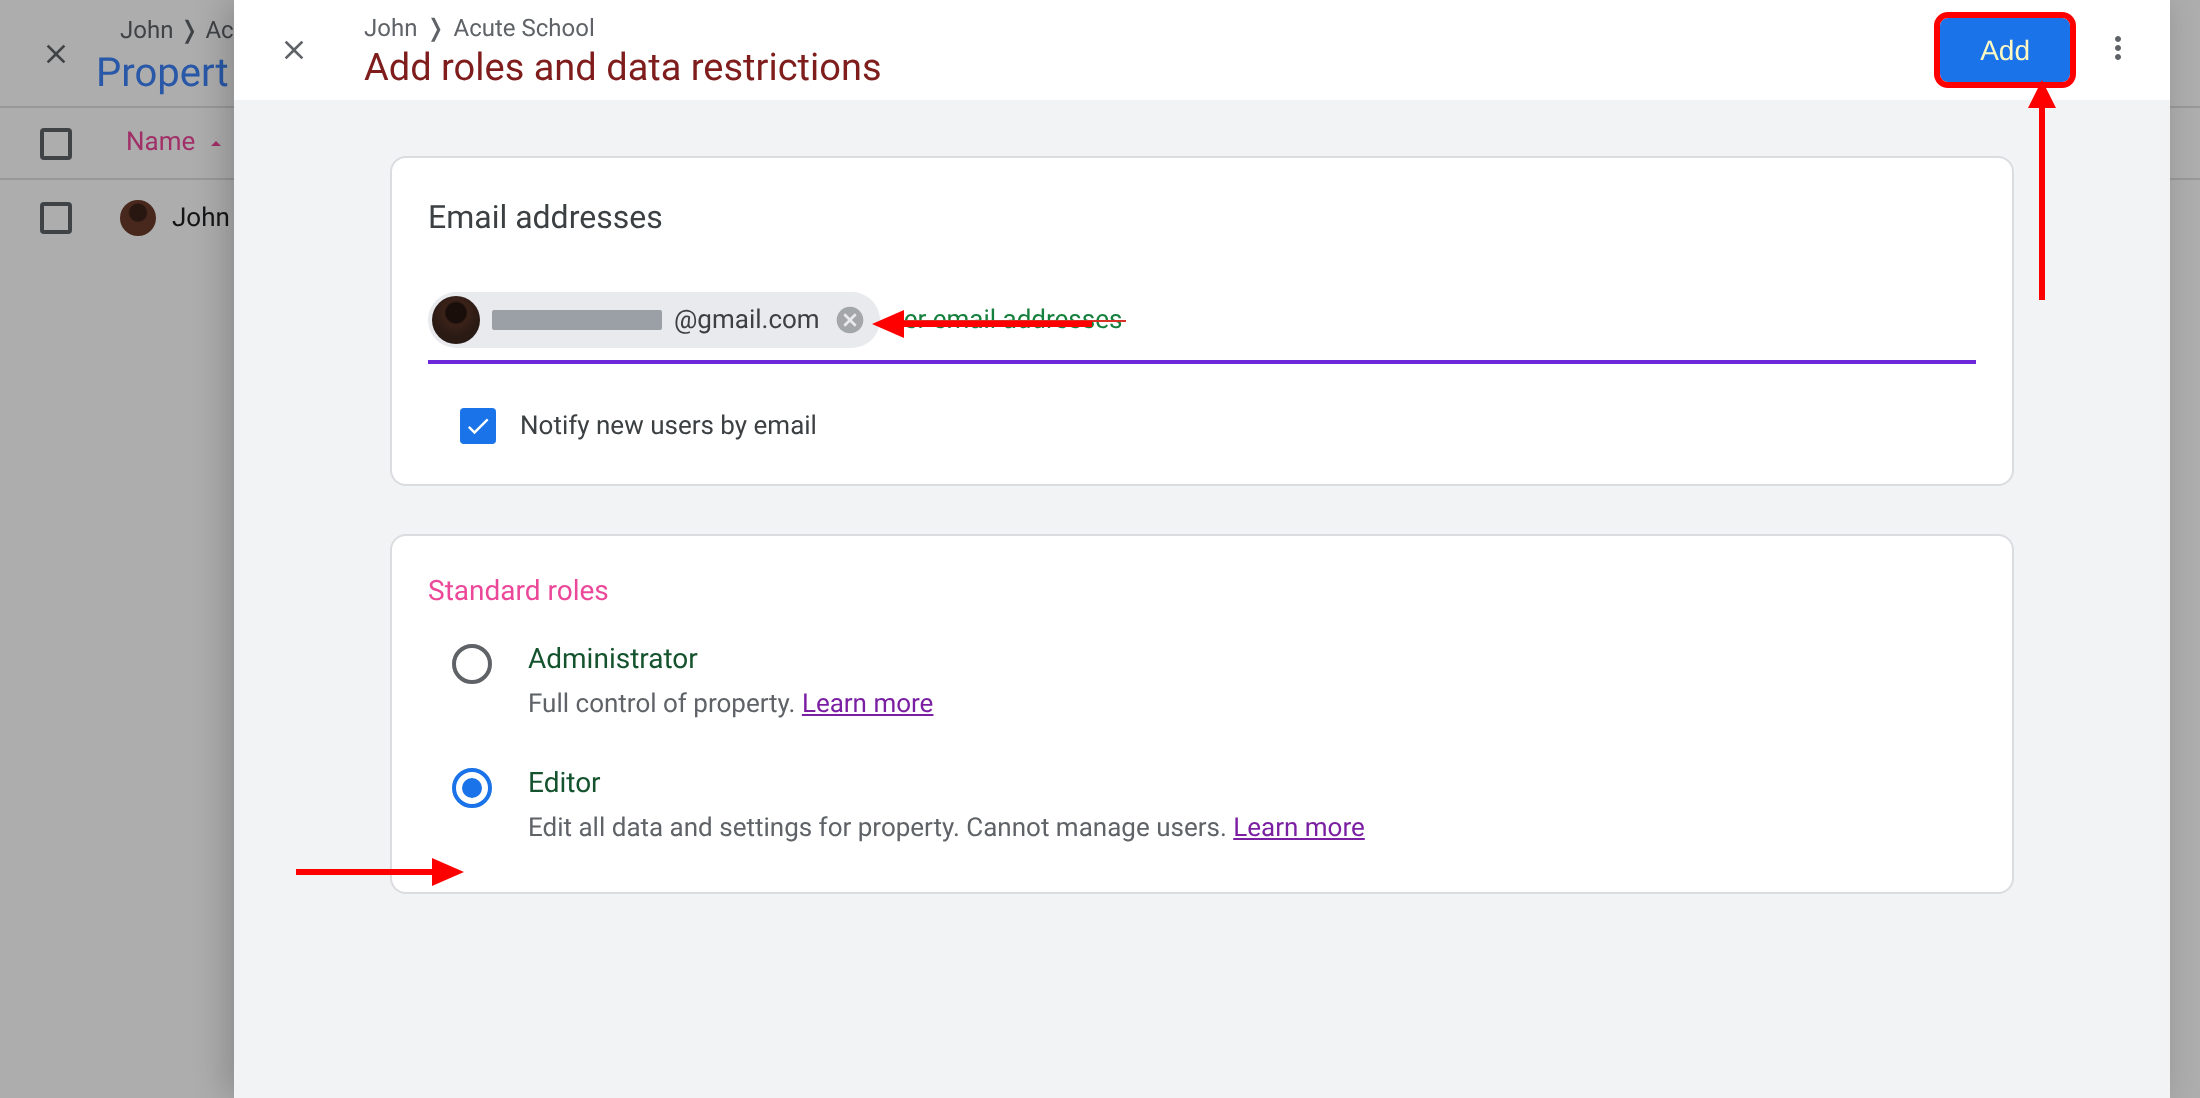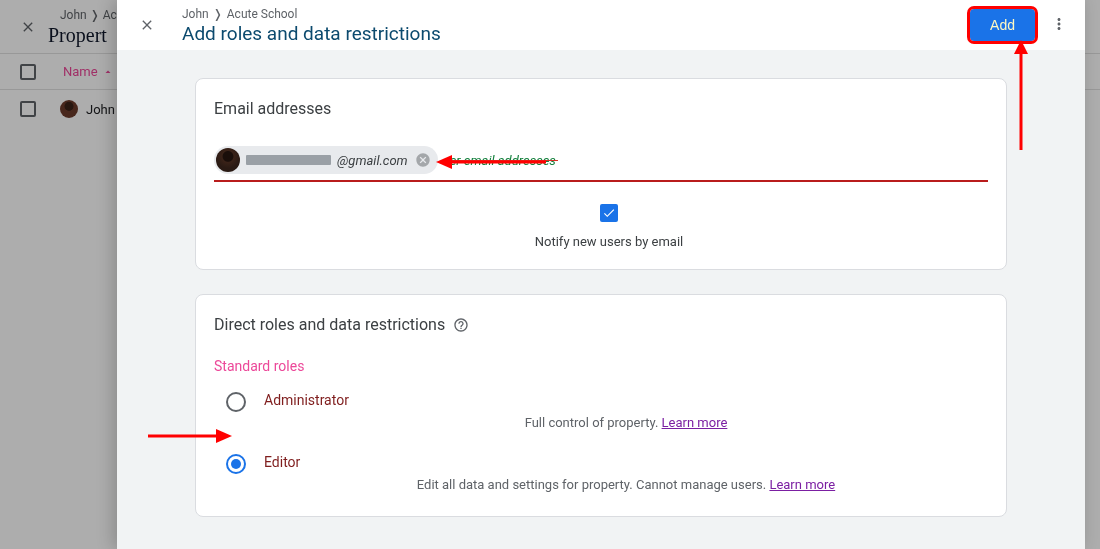--- a/index.html
+++ b/index.html
@@ -3,73 +3,73 @@
   <meta charset="utf-8">
   <style>
     * { margin: 0; padding: 0; box-sizing: border-box; }
     body { font-family: 'Roboto', 'Helvetica Neue', Arial, sans-serif; font-size: 13px; color: #202124; background: #fff; overflow: hidden; width: 1100px; height: 549px; position: relative; }
     
     
     .bg-layer { position: absolute; top: 0; left: 0; width: 1100px; height: 549px; background: #fff; }
     .bg-header { position: absolute; top: 0; left: 0; right: 0; height: 54px; border-bottom: 1px solid #e0e0e0; display: flex; align-items: center; padding: 0 20px; }
     .bg-close { width: 16px; height: 16px; color: #5f6368; margin-right: 20px; }
     .bg-breadcrumb { position: absolute; top: 8px; left: 60px; font-size: 12px; color: #5f6368; }
-    .bg-title { position: absolute; top: 24px; left: 48px; font-size: 20px; color: #0f172a; font-family: Liberation Serif, serif; }
+    .bg-title { position: absolute; top: 24px; left: 48px; font-size: 20px; color: #3b82f6; }
     .bg-table-header { position: absolute; top: 54px; left: 0; right: 0; height: 36px; border-bottom: 1px solid #e0e0e0; display: flex; align-items: center; padding-left: 20px; }
     .bg-checkbox { width: 16px; height: 16px; border: 2px solid #5f6368; border-radius: 2px; }
     .bg-name-col { margin-left: 27px; font-size: 13px; color: #ec4899; display: flex; align-items: center; gap: 4px; }
     .bg-row { position: absolute; top: 90px; left: 0; right: 0; height: 38px; display: flex; align-items: center; padding-left: 20px; }
     .bg-avatar-sm { width: 18px; height: 18px; border-radius: 50%; background: #6b3a2a; margin-left: 24px; margin-right: 8px; flex-shrink: 0; background-image: radial-gradient(circle at 50% 35%, #3a2218 0%, #3a2218 28%, #6b3a2a 33%); }
     
     
     .scrim { position: absolute; top: 0; left: 0; width: 1100px; height: 549px; background: rgba(0,0,0,0.32); }
     
     
     .dialog { position: absolute; top: 0; left: 117px; width: 968px; height: 549px; background: #fff; box-shadow: -4px 0 16px rgba(0,0,0,0.2); }
     .dialog-header { height: 50px; display: flex; align-items: center; padding: 0 20px; position: relative; }
     .dialog-close { width: 20px; height: 20px; color: #5f6368; display: flex; align-items: center; justify-content: center; cursor: pointer; }
     .dialog-close svg { width: 16px; height: 16px; }
     .dialog-breadcrumb { position: absolute; top: 7px; left: 65px; font-size: 12px; color: #5f6368; display: flex; align-items: center; gap: 4px; }
-    .dialog-title { position: absolute; top: 22px; left: 65px; font-size: 19px; color: #0c4a6e; font-weight: 400; }
+    .dialog-title { position: absolute; top: 22px; left: 65px; font-size: 19px; color: #7f1d1d; font-weight: 400; }
     .add-button { position: absolute; right: 50px; top: 9px; background: #1a73e8; color: #fef9c3; border: none; padding: 8px 20px; font-size: 14px; border-radius: 4px; cursor: pointer; font-weight: 500; outline: 3px solid #ff0000; outline-offset: 0px; }
     .more-button { position: absolute; right: 16px; top: 14px; width: 20px; height: 20px; color: #5f6368; cursor: pointer; display: flex; align-items: center; justify-content: center; }
     
     .dialog-body { position: absolute; top: 50px; left: 0; right: 0; bottom: 0; background: #f1f3f4; overflow-y: auto; padding: 28px 78px 0 78px; }
     
     .card { background: #fff; border: 1px solid #dadce0; border-radius: 8px; padding: 20px 18px; margin-bottom: 24px; }
     .card-title { font-size: 16px; color: #3c4043; margin-bottom: 28px; font-weight: 400; }
     
-    .email-input-row { border-bottom: 2px solid #b91c1c; padding-bottom: 6px; display: flex; align-items: center; gap: 6px; margin-bottom: 22px; font-style: italic; }
+    .email-input-row { border-bottom: 2px solid #6d28d9; padding-bottom: 6px; display: flex; align-items: center; gap: 6px; margin-bottom: 22px; }
     .email-chip { display: inline-flex; align-items: center; background: #e8eaed; border-radius: 16px; padding: 2px 6px 2px 2px; gap: 6px; height: 28px; }
     .chip-avatar { width: 24px; height: 24px; border-radius: 50%; background: #2a1a14; flex-shrink: 0; background-image: radial-gradient(circle at 50% 35%, #1a0e0a 0%, #1a0e0a 25%, #3a2218 30%, #2a1a14 60%); }
     .chip-redacted { width: 85px; height: 10px; background: #9aa0a6; border-radius: 1px; }
     .chip-suffix { font-size: 13px; color: #3c4043; }
     .chip-remove { width: 18px; height: 18px; color: #5f6368; cursor: pointer; display: flex; align-items: center; justify-content: center; }
     .chip-remove svg { width: 16px; height: 16px; }
     .email-placeholder { color: #15803d; font-size: 13px; margin-left: 6px; position: relative; }
     .email-placeholder-strike { position: absolute; left: -2px; right: -2px; top: 50%; border-top: 1.5px solid #d93025; }
     
-    .notify-row { display: flex; align-items: center; gap: 12px; margin-left: 16px; flex-direction: column; }
+    .notify-row { display: flex; align-items: center; gap: 12px; margin-left: 16px; }
     .checkbox-checked { width: 18px; height: 18px; background: #1a73e8; border-radius: 2px; display: flex; align-items: center; justify-content: center; color: #fff; }
     .checkbox-checked svg { width: 14px; height: 14px; }
     .notify-label { font-size: 13px; color: #3c4043; }
     
     .section-title-row { display: flex; align-items: center; gap: 8px; margin-bottom: 24px; }
     .section-title { font-size: 16px; color: #3c4043; font-weight: 400; }
     .help-icon { width: 16px; height: 16px; color: #5f6368; }
     
     .subsection-label { font-size: 14px; color: #ec4899; margin-bottom: 18px; }
     
     .role-option { display: flex; align-items: flex-start; gap: 18px; margin-bottom: 22px; margin-left: 12px; }
     .radio { width: 20px; height: 20px; border: 2px solid #5f6368; border-radius: 50%; margin-top: 0px; flex-shrink: 0; cursor: pointer; display: flex; align-items: center; justify-content: center; }
     .radio.selected { border-color: #1a73e8; }
     .radio.selected::after { content: ''; width: 10px; height: 10px; background: #1a73e8; border-radius: 50%; }
     .role-text { flex: 1; }
-    .role-name { font-size: 14px; color: #7f1d1d; margin-bottom: 6px; }
-    .role-desc { font-size: 13px; color: #5f6368; line-height: 1.4; text-align: center; }
+    .role-name { font-size: 14px; color: #14532d; margin-bottom: 6px; }
+    .role-desc { font-size: 13px; color: #5f6368; line-height: 1.4; }
     .learn-more { color: #7b1fa2; text-decoration: underline; cursor: pointer; }
     
     
     .arrow { position: absolute; pointer-events: none; }
     .arrow-line { stroke: #ff0000; stroke-width: 3; fill: none; }
     .arrow-head { fill: #ff0000; }
   </style>
 </head>
 <body>
 
@@ -144,26 +144,20 @@
         <div class="checkbox-checked">
           <svg viewBox="0 0 24 24">
               <path fill="currentColor" d="M9 16.17L4.83 12l-1.42 1.41L9 19 21 7l-1.41-1.41z"></path>
             </svg>
         </div>
         <span class="notify-label">Notify new users by email</span>
       </div>
     </div>
 
     <div class="card" style="padding-bottom:0;">
-      <div class="section-title-row">
-        <div class="section-title">Direct roles and data restrictions</div>
-        <svg class="help-icon" viewBox="0 0 24 24">
-            <path fill="currentColor" d="M11 18h2v-2h-2v2zm1-16C6.48 2 2 6.48 2 12s4.48 10 10 10 10-4.48 10-10S17.52 2 12 2zm0 18c-4.41 0-8-3.59-8-8s3.59-8 8-8 8 3.59 8 8-3.59 8-8 8zm0-14c-2.21 0-4 1.79-4 4h2c0-1.1.9-2 2-2s2 .9 2 2c0 2-3 1.75-3 5h2c0-2.25 3-2.5 3-5 0-2.21-1.79-4-4-4z"></path>
-          </svg>
-      </div>
       <div class="subsection-label">Standard roles</div>
 
       <div class="role-option">
         <div class="radio"></div>
         <div class="role-text">
           <div class="role-name">Administrator</div>
           <div class="role-desc"><span>Full control of property. </span><span class="learn-more">Learn more</span></div>
         </div>
       </div>
 

